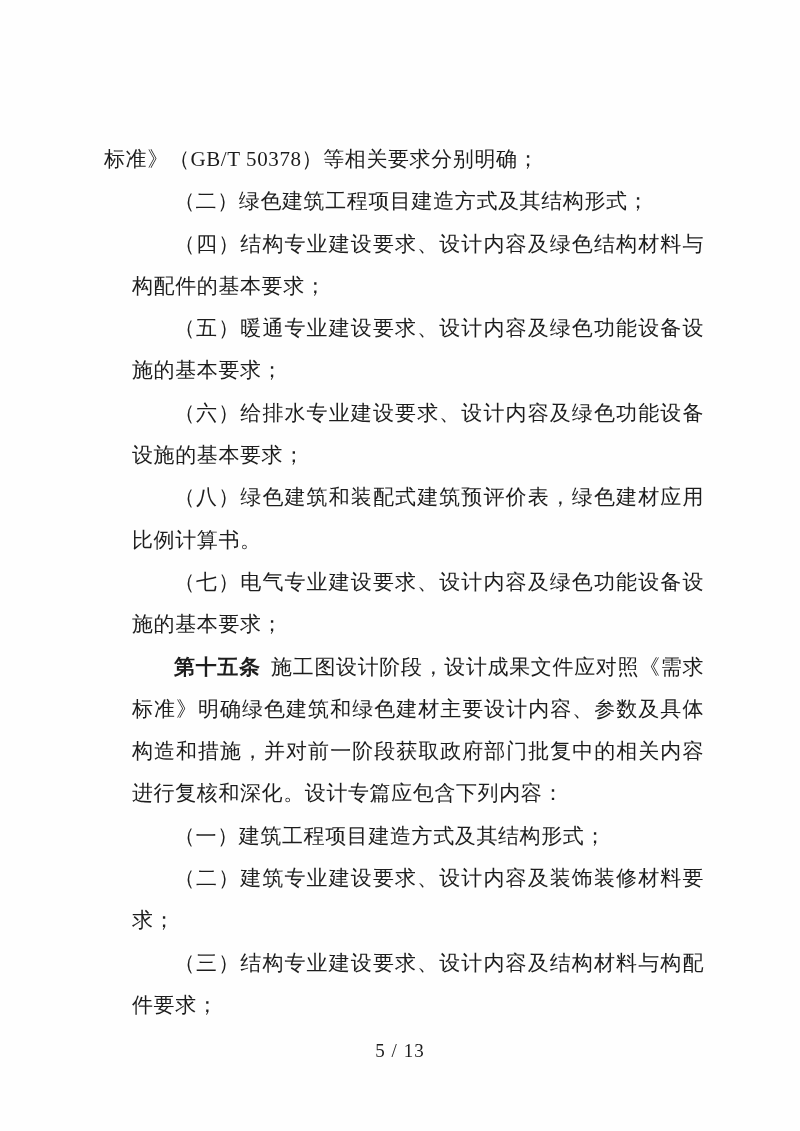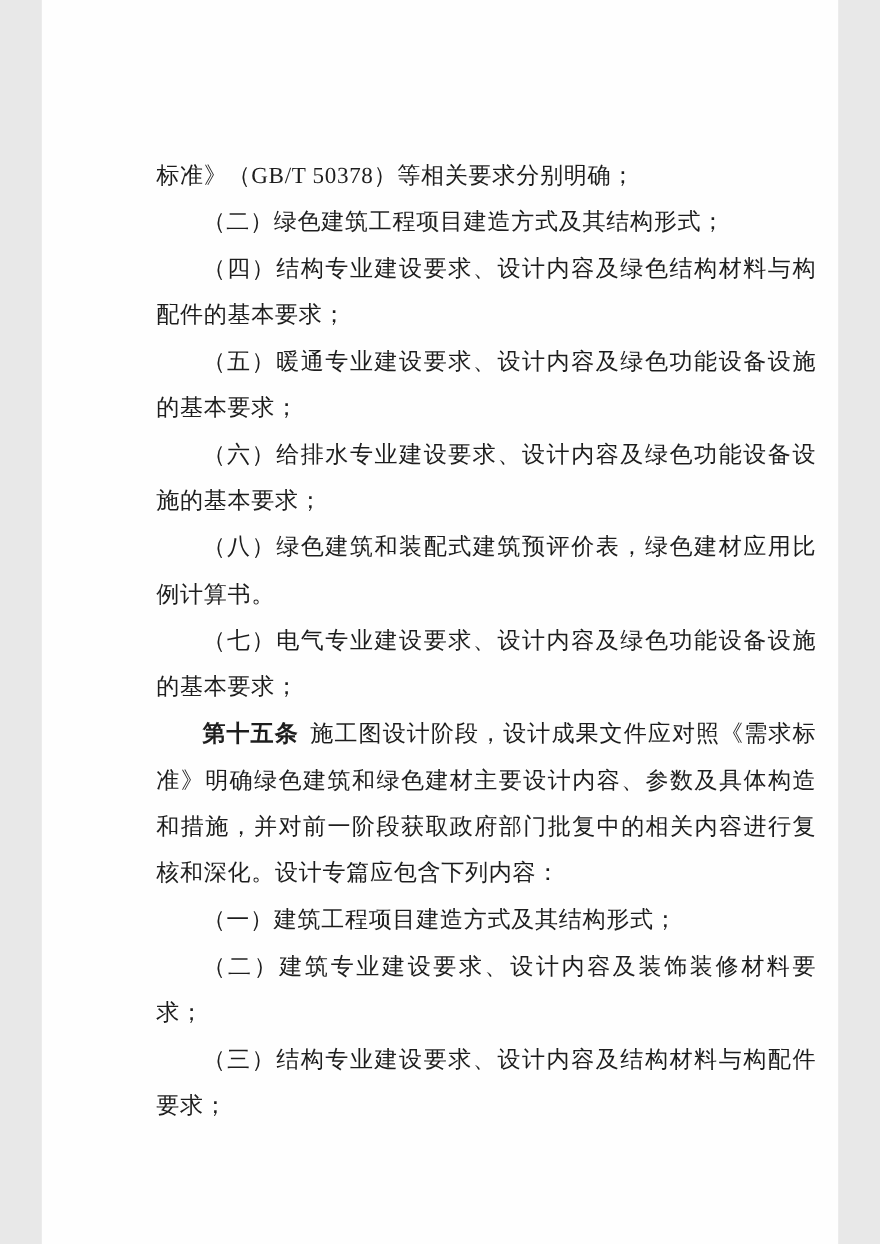--- a/index.html
+++ b/index.html
@@ -2,21 +2,21 @@
 <html><head>
 <meta charset="utf-8">
 <style>
   html, body {
     margin: 0;
     padding: 0;
     background: #e8e8e8;
   }
   .page {
     position: relative;
-    width: 724px;
+    width: 800px;
     height: 1131px;
     margin: 0 auto;
     background: #fefefe;
     overflow: hidden;
     font-family: "Liberation Serif", "DejaVu Serif", serif;
     color: #1d1d1d;
   }
   .doc-body {
     position: absolute;
     left: 104px;
@@ -26,20 +26,21 @@
     line-height: 42.3px;
     letter-spacing: 0.6px;
     text-align: justify;
   }
   .doc-body p {
     margin: 0;
     padding: 0;
   }
   .doc-body p.indent {
     text-indent: 2em;
+    margin-left: 28px;
   }
   .clause-lead {
     font-weight: 700;
     margin-right: 0.5em;
   }
   .footer {
     position: absolute;
     left: 0;
     right: 0;
     top: 1040px;
@@ -59,13 +60,14 @@
       <p class="indent">（四）结构专业建设要求、设计内容及绿色结构材料与构配件的基本要求；</p>
       <p class="indent">（五）暖通专业建设要求、设计内容及绿色功能设备设施的基本要求；</p>
       <p class="indent">（六）给排水专业建设要求、设计内容及绿色功能设备设施的基本要求；</p>
       <p class="indent">（八）绿色建筑和装配式建筑预评价表，绿色建材应用比例计算书。</p>
       <p class="indent">（七）电气专业建设要求、设计内容及绿色功能设备设施的基本要求；</p>
       <p class="indent"><span class="clause-lead">第十五条</span><span>施工图设计阶段，设计成果文件应对照《需求标准》明确绿色建筑和绿色建材主要设计内容、参数及具体构造和措施，并对前一阶段获取政府部门批复中的相关内容进行复核和深化。设计专篇应包含下列内容：</span></p>
       <p class="indent">（一）建筑工程项目建造方式及其结构形式；</p>
       <p class="indent">（二）建筑专业建设要求、设计内容及装饰装修材料要求；</p>
       <p class="indent">（三）结构专业建设要求、设计内容及结构材料与构配件要求；</p>
     </div>
+  <div class="footer">5 / 13</div>
 </div>
 
 </body></html>

